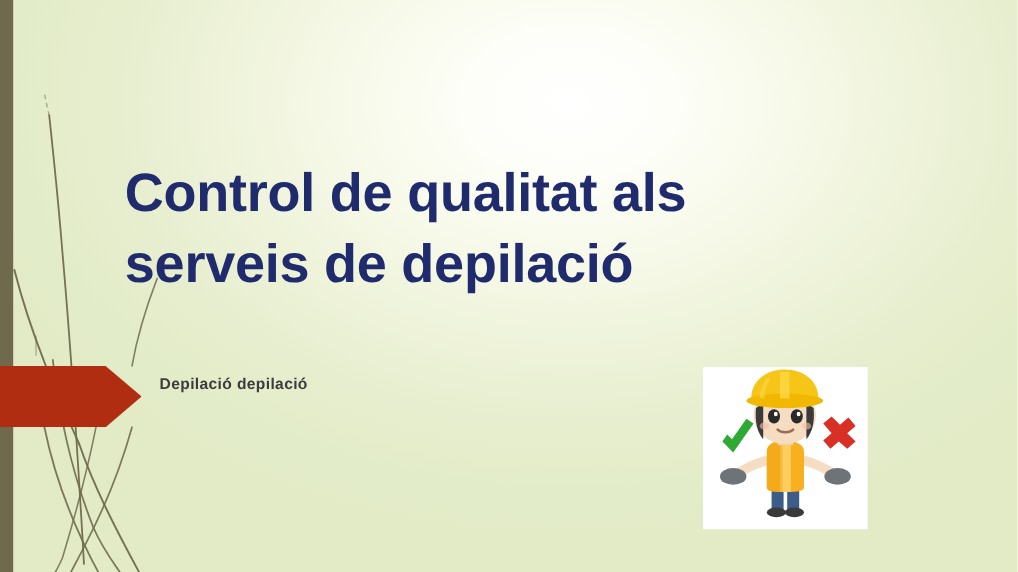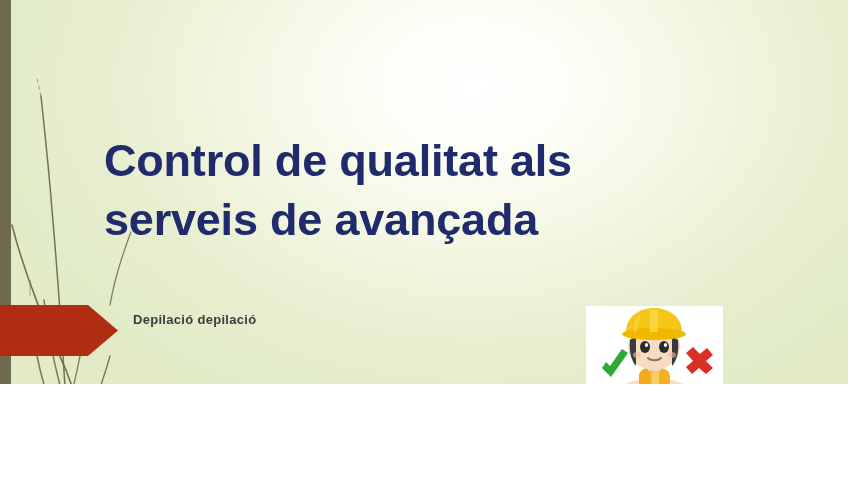--- a/index.html
+++ b/index.html
@@ -7,21 +7,21 @@
     padding: 0;
     background: #ffffff;
   }
   body {
     font-family: "Liberation Sans", sans-serif;
   }
 
   .slide {
     position: relative;
     width: 848px;
-    height: 384px;
+    height: 477px;
     overflow: hidden;
     background: #e3ecc8;
   }
 
   
   .bg-gradient {
     position: absolute;
     left: 0; top: 0;
     width: 848px;
     height: 477px;
@@ -127,21 +127,21 @@
 
       <path d="M37,356 C46,400 62,440 82,477" stroke-width="1.5" opacity="0.9"></path>
       <path d="M80,356 C72,396 62,432 52,465 C49,472 47,475 46,477" stroke-width="1.3" opacity="0.85"></path>
 
       <path d="M30,296 C30,290 30,285 30,280" stroke-width="1.1" opacity="0.5"></path>
     </g>
   </svg>
 
   <div class="title-block">
     <div class="title-line">Control de qualitat als</div>
-    <div class="title-line">serveis de avançada</div>
+    <div class="title-line">serveis de depilació</div>
   </div>
 
   <div class="arrow-shape"></div>
 
   <div class="subtitle">Depilació depilació</div>
 
   <div class="photo-frame">
     <svg width="137" height="135" viewBox="0 0 137 135" xmlns="http://www.w3.org/2000/svg">
       <rect x="0" y="0" width="137" height="135" fill="#ffffff"></rect>
 

